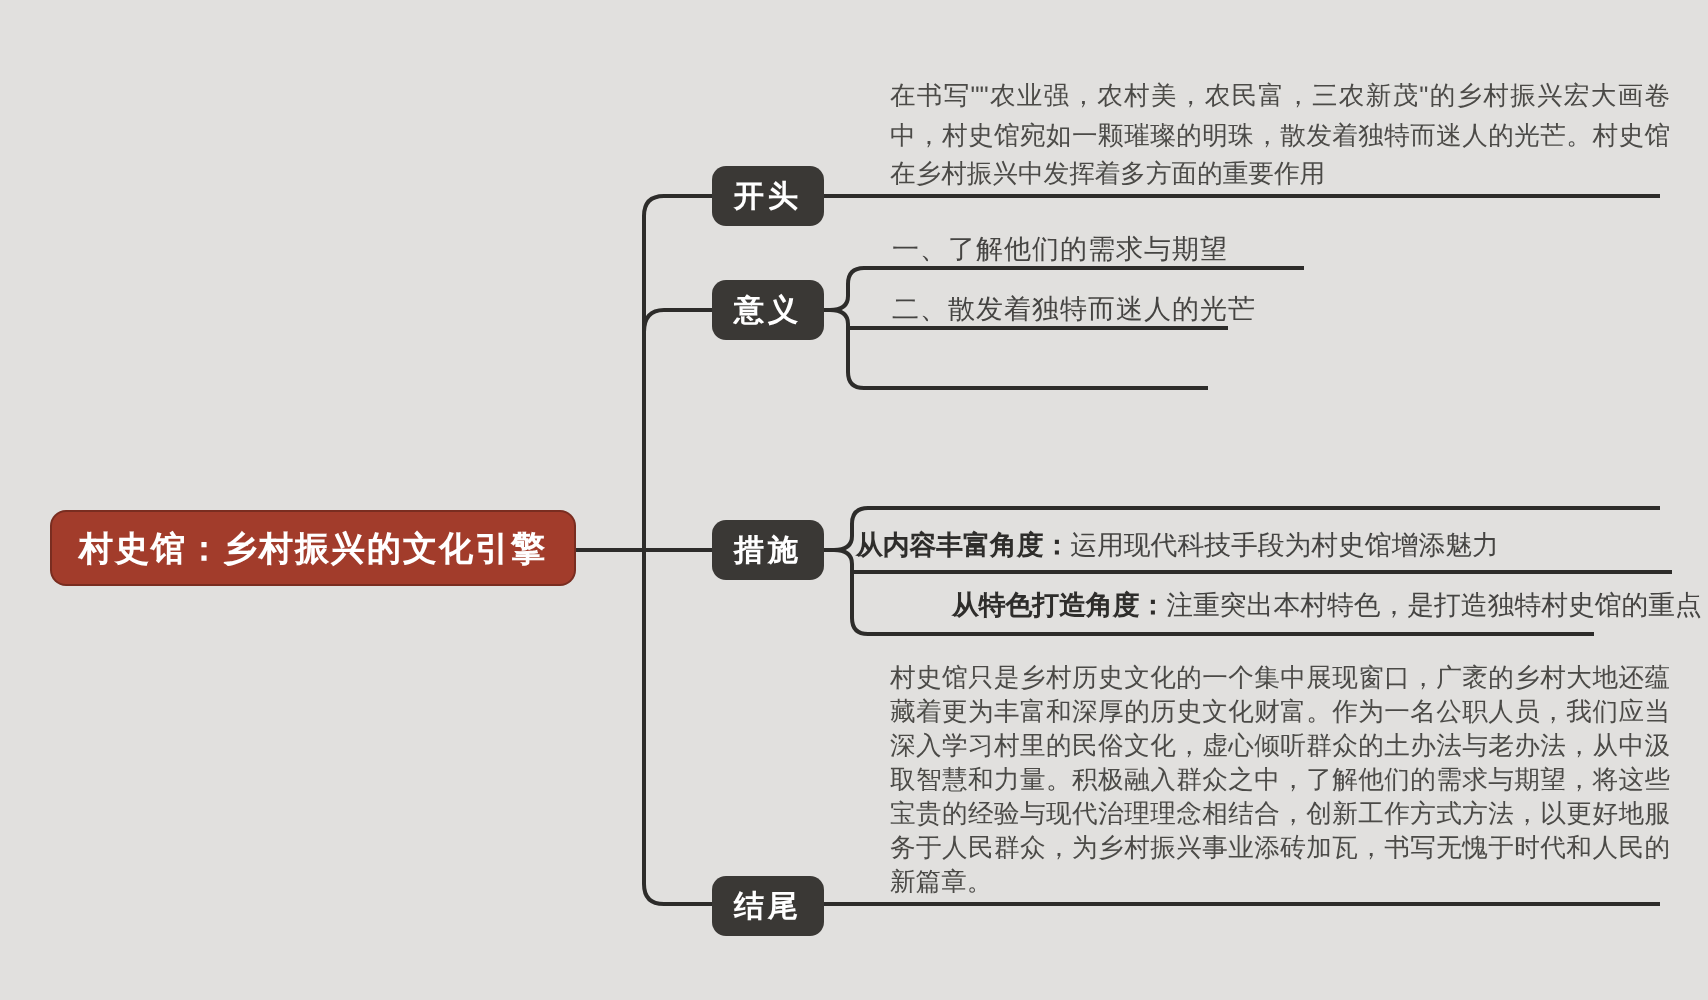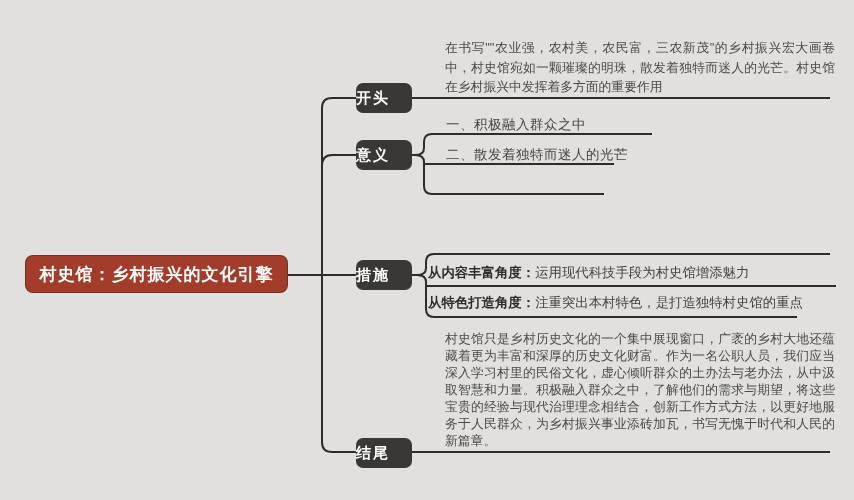--- a/index.html
+++ b/index.html
@@ -40,21 +40,21 @@
     color:var(--node-text);
     font-size:17px;font-weight:bold;
     letter-spacing:1px;
     white-space:nowrap;
     z-index:2;
   }
   .branch-node{
     position:absolute;width:56px;height:30px;
     background:var(--node-fill);
     border-radius:7px;
-    display:flex;align-items:center;justify-content:flex-start;
+    display:flex;align-items:center;justify-content:center;
     color:var(--node-text);
     font-size:15px;font-weight:bold;
     letter-spacing:2px;
     z-index:2;
   }
   .node-kaitou{left:356px;top:83px;}
   .node-yiyi{left:356px;top:140px;}
   .node-cuoshi{left:356px;top:260px;font-family:Liberation Serif, serif;}
   .node-jiewei{left:356px;top:438px;}
   .para{
@@ -81,21 +81,21 @@
   .cuoshi-item{
     position:absolute;left:428px;
     color:#454442;
     font-size:13.4px;
     line-height:17.5px;
     z-index:1;
   }
   .cuoshi-item b{color:#2e2d2b;}
   .cuoshi-item-1{top:214px;width:404px;}
   .cuoshi-item-2{top:264px;width:412px;white-space:nowrap;}
-  .cuoshi-item-3{top:294px;width:375px;white-space:nowrap;}
+  .cuoshi-item-3{top:294px;width:375px;white-space:nowrap;margin-left:48px;}
 </style>
 </head>
 <body>
 
 <div class="canvas">
 
   <svg class="connectors" viewBox="0 0 854 500" xmlns="http://www.w3.org/2000/svg" aria-hidden="true">
 
     <path d="M288,275 L413,275"></path>
 
@@ -126,21 +126,21 @@
   </div>
   <div class="branch-node node-cuoshi">
     <span>措施</span>
   </div>
   <div class="branch-node node-jiewei">
     <span>结尾</span>
   </div>
 
   <div class="para para-kaitou">在书写""农业强，农村美，农民富，三农新茂"的乡村振兴宏大画卷中，村史馆宛如一颗璀璨的明珠，散发着独特而迷人的光芒。村史馆在乡村振兴中发挥着多方面的重要作用</div>
 
-  <div class="yiyi-item yiyi-item-1">一、积极融入群众之中</div>
+  <div class="yiyi-item yiyi-item-1">一、了解他们的需求与期望</div>
   <div class="yiyi-item yiyi-item-2">二、散发着独特而迷人的光芒</div>
 
   <div class="cuoshi-item cuoshi-item-2">
     <b>从内容丰富角度：</b><span>运用现代科技手段为村史馆增添魅力</span>
   </div>
   <div class="cuoshi-item cuoshi-item-3">
     <b>从特色打造角度：</b><span>注重突出本村特色，是打造独特村史馆的重点</span>
   </div>
 
   <div class="para para-jiewei">村史馆只是乡村历史文化的一个集中展现窗口，广袤的乡村大地还蕴藏着更为丰富和深厚的历史文化财富。作为一名公职人员，我们应当深入学习村里的民俗文化，虚心倾听群众的土办法与老办法，从中汲取智慧和力量。积极融入群众之中，了解他们的需求与期望，将这些宝贵的经验与现代治理理念相结合，创新工作方式方法，以更好地服务于人民群众，为乡村振兴事业添砖加瓦，书写无愧于时代和人民的新篇章。</div>

